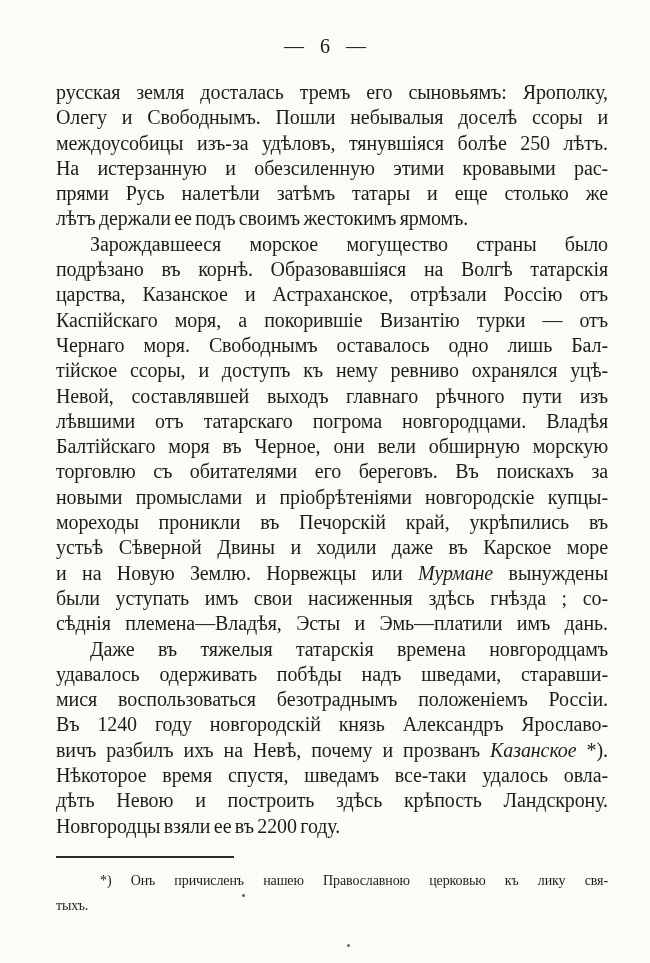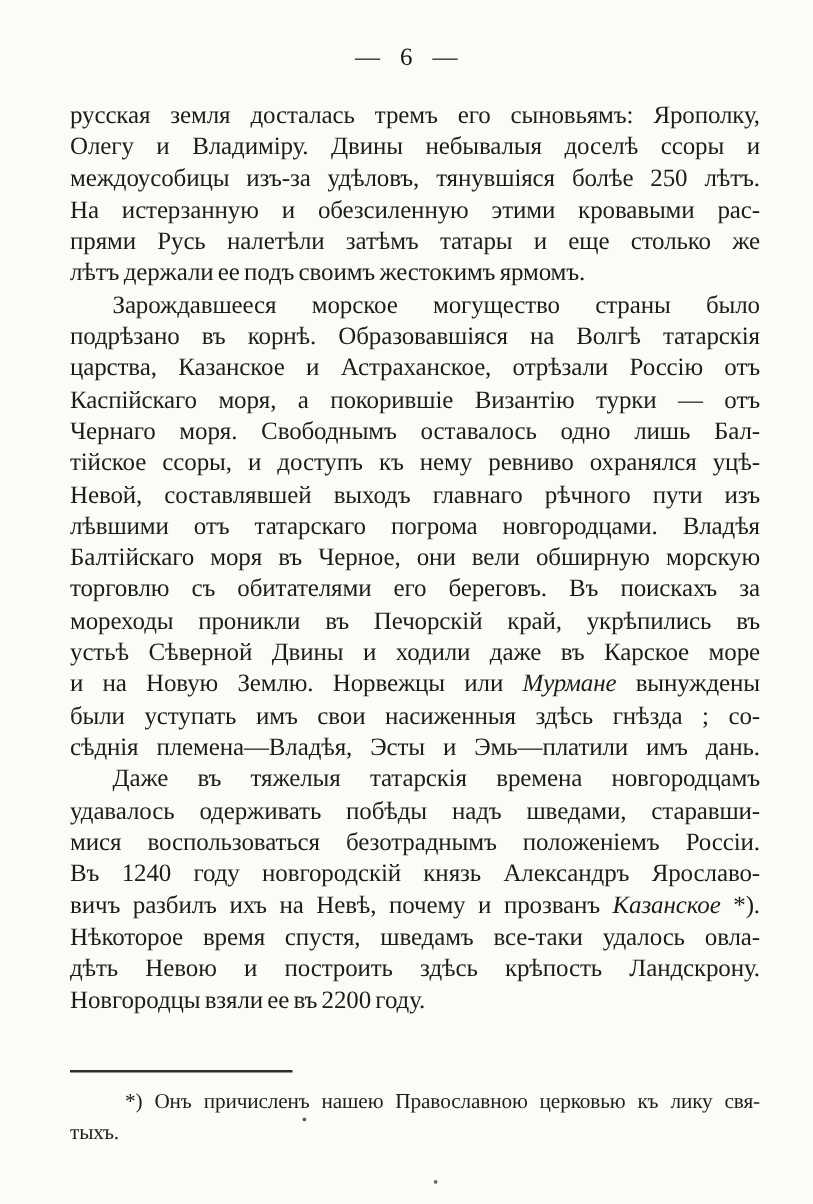--- a/index.html
+++ b/index.html
@@ -33,57 +33,58 @@
   .line.indent{text-indent:34px;}
   em{font-style:italic;margin-top:16px;}
   .footnote-rule{
     position:absolute;left:56px;top:856px;
     width:178px;height:2px;background:#2b2b2b;
   }
   .footnote{
     position:absolute;left:56px;top:869px;width:552px;
   }
   .footnote .line{
-    font-size:17px;
+    font-size:14px;
     height:24.5px;line-height:24.5px;
   }
   .footnote .line.indent{text-indent:44px;}
   .speck{
     position:absolute;background:#5a5a5a;border-radius:50%;
   }
   .speck.s1{left:242px;top:894px;width:3px;height:3px;}
   .speck.s2{left:347px;top:944px;width:3px;height:3px;background:#6a6a6a;}
 </style>
 </head>
 <body>
 
 <div class="page-header">
   <span>—</span><span class="num">6</span><span>—</span>
 </div>
 
 <div class="body-text">
     <div class="paragraph">
       <div class="line"><span>русская земля досталась тремъ его сыновьямъ: Ярополку,</span></div>
-      <div class="line"><span>Олегу и Владиміру. Двины небывалыя доселѣ ссоры и</span></div>
+      <div class="line"><span>Олегу и Свободнымъ. Пошли небывалыя доселѣ ссоры и</span></div>
       <div class="line"><span>междоусобицы изъ-за удѣловъ, тянувшіяся болѣе 250 лѣтъ.</span></div>
       <div class="line"><span>На истерзанную и обезсиленную этими кровавыми рас-</span></div>
       <div class="line"><span>прями Русь налетѣли затѣмъ татары и еще столько же</span></div>
       <div class="line last"><span>лѣтъ держали ее подъ своимъ жестокимъ ярмомъ.</span></div>
     </div>
     <div class="paragraph">
       <div class="line indent"><span>Зарождавшееся морское могущество страны было</span></div>
       <div class="line"><span>подрѣзано въ корнѣ. Образовавшіяся на Волгѣ татарскія</span></div>
       <div class="line"><span>царства, Казанское и Астраханское, отрѣзали Россію отъ</span></div>
       <div class="line"><span>Каспійскаго моря, а покорившіе Византію турки — отъ</span></div>
       <div class="line"><span>Чернаго моря. Свободнымъ оставалось одно лишь Бал-</span></div>
       <div class="line"><span>тійское ссоры, и доступъ къ нему ревниво охранялся уцѣ-</span></div>
       <div class="line"><span>Невой, составлявшей выходъ главнаго рѣчного пути изъ</span></div>
       <div class="line"><span>лѣвшими отъ татарскаго погрома новгородцами. Владѣя</span></div>
       <div class="line"><span>Балтійскаго моря въ Черное, они вели обширную морскую</span></div>
       <div class="line"><span>торговлю съ обитателями его береговъ. Въ поискахъ за</span></div>
+      <div class="line"><span>новыми промыслами и пріобрѣтеніями новгородскіе купцы-</span></div>
       <div class="line"><span>мореходы проникли въ Печорскій край, укрѣпились въ</span></div>
       <div class="line"><span>устьѣ Сѣверной Двины и ходили даже въ Карское море</span></div>
       <div class="line"><span>и на Новую Землю. Норвежцы или </span><em>Мурмане</em><span> вынуждены</span></div>
       <div class="line"><span>были уступать имъ свои насиженныя здѣсь гнѣзда ; со-</span></div>
       <div class="line"><span>сѣднія племена—Владѣя, Эсты и Эмь—платили имъ дань.</span></div>
     </div>
     <div class="paragraph">
       <div class="line indent"><span>Даже въ тяжелыя татарскія времена новгородцамъ</span></div>
       <div class="line"><span>удавалось одерживать побѣды надъ шведами, старавши-</span></div>
       <div class="line"><span>мися воспользоваться безотраднымъ положеніемъ Россіи.</span></div>

